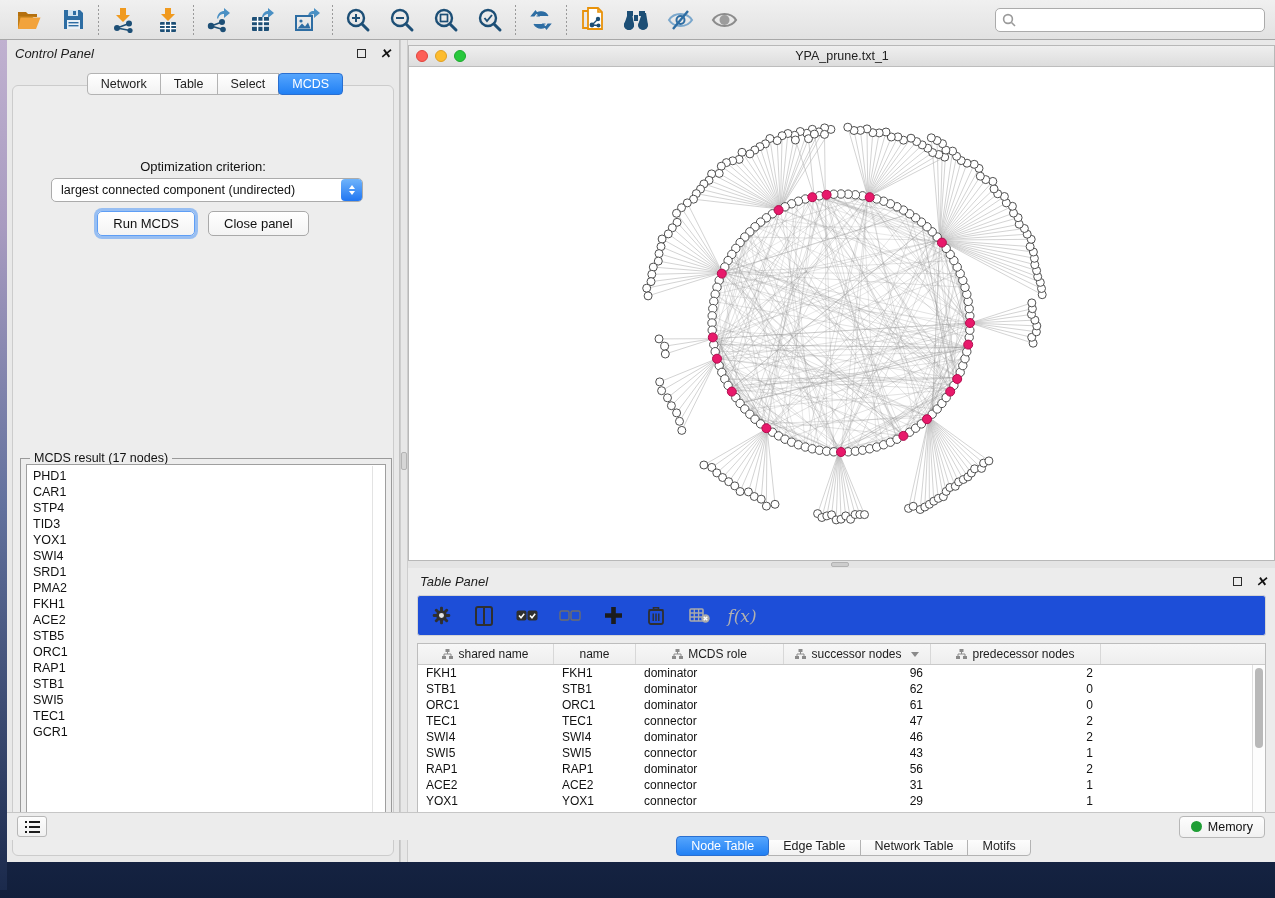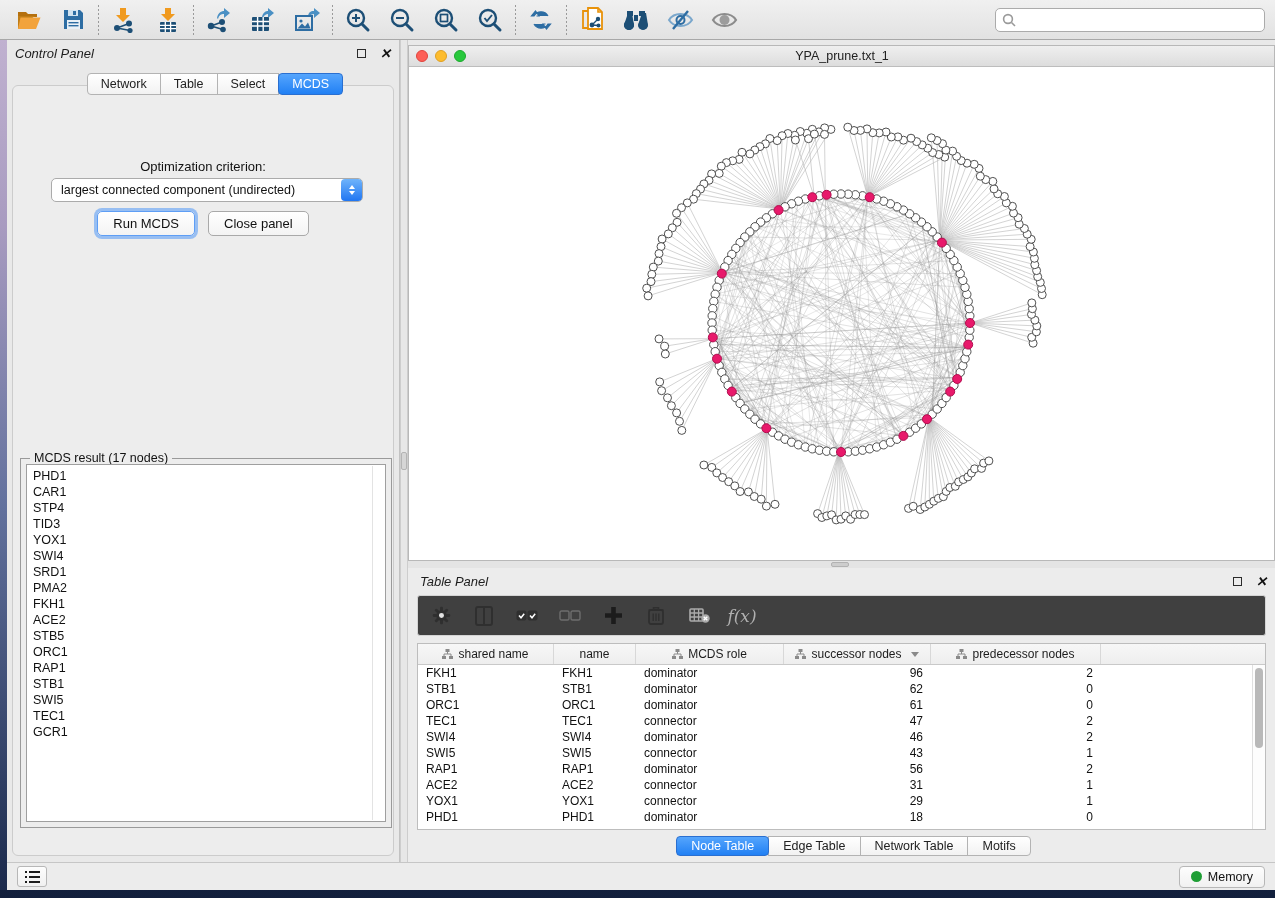--- a/index.html
+++ b/index.html
@@ -61,39 +61,39 @@
   .tl.yel { background:#fdbc2e; border:1px solid #dfa023; }
   .tl.grn { background:#28c83c; border:1px solid #1ba92e; }
   .net-title { flex:1; text-align:center; font-size:12.5px; color:#222; transform:translateX(-28px); }
   .net-canvas { position:absolute; left:0; top:21px; right:0; bottom:0; background:#ffffff; cursor:default; }
 
   .h-divider { position:absolute; left:0; top:521px; width:867px; height:7px; background:#e4e4e4; }
   .h-grip { position:absolute; left:423px; top:1px; width:18px; height:5px; background:#cdcdcd; border:1px solid #b2b2b2; border-radius:2px; }
 
   
   .table-panel { position:absolute; left:0; top:528px; width:867px; height:294px; background:#ececec; }
-  .tp-toolbar { position:absolute; left:9px; right:9px; top:27px; height:41px; background:#404040; border:1px solid #d4d4d4; border-radius:3px; display:flex; align-items:center; padding:0 10px; gap:17px; }
+  .tp-toolbar { position:absolute; left:9px; right:9px; top:27px; height:41px; background:#1d4ed8; border:1px solid #d4d4d4; border-radius:3px; display:flex; align-items:center; padding:0 10px; gap:17px; }
   .tp-icon { display:flex; align-items:center; justify-content:center; width:26px; height:28px; background:transparent; border:none; cursor:pointer; }
   .fx { font-family:"DejaVu Serif", serif; font-style:italic; font-size:17px; color:#b0b0b0; }
   .tbl { position:absolute; left:9px; right:9px; top:75px; bottom:32px; background:#fff; border:1px solid #bdbdbd; }
   .tbl-header { display:grid; grid-template-columns:136px 82px 148px 147px 170px 1fr; height:21px; background:linear-gradient(180deg,#f7f7f7,#eeeeee); border-bottom:1px solid #c9c9c9; }
   .th { display:flex; align-items:center; justify-content:center; gap:5px; font-size:12px; color:#1c1c1c; border-right:1px solid #d8d8d8; position:relative; cursor:pointer; }
   .th:last-child { border-right:none; }
   .chev-down { width:0; height:0; border-left:4px solid transparent; border-right:4px solid transparent; border-top:5px solid #8a8a8a; margin-left:4px; }
   .tbl-body { position:absolute; top:21px; left:0; right:13px; bottom:0; overflow:hidden; }
   .tr { display:grid; grid-template-columns:136px 82px 148px 147px 170px 1fr; height:16px; }
   .td { font-size:12px; color:#111; line-height:16px; padding:0 8px; white-space:nowrap; }
   .td.num { text-align:right; }
   .vscroll { position:absolute; top:21px; right:0; bottom:0; width:13px; background:#fdfdfd; border-left:1px solid #e0e0e0; }
   .vthumb { position:absolute; top:3px; left:2px; width:8px; height:80px; background:#b9b9b9; border-radius:4px; }
   .tp-tabs { position:absolute; left:0; right:0; bottom:6px; display:flex; justify-content:center; }
   .tp-tabs .seg-tab { padding:2px 14px; font-size:12.5px; }
 
   
-  .statusbar { position:absolute; left:7px; top:862px; width:1268px; height:28px; background:#ececec; border-top:1px solid #c6c6c6; display:flex; align-items:center; padding:0 10px; }
+  .statusbar { position:absolute; left:7px; top:812px; width:1268px; height:28px; background:#ececec; border-top:1px solid #c6c6c6; display:flex; align-items:center; padding:0 10px; }
   .sb-btn { width:30px; height:21px; background:linear-gradient(180deg,#fdfdfd,#f0f0f0); border:1px solid #b7b7b7; border-radius:3px; display:flex; align-items:center; justify-content:center; cursor:pointer; }
   .mem-btn { margin-left:auto; display:flex; align-items:center; gap:6px; font-size:12.5px; color:#111; background:linear-gradient(180deg,#fdfdfd,#f1f1f1); border:1px solid #b7b7b7; border-radius:4px; padding:3px 11px; cursor:pointer; }
   .mem-dot { width:11px; height:11px; border-radius:50%; background:#1f9e35; display:inline-block; }
 
   svg { display:block; }
 </style>
 </head>
 <body>
 
 <div class="screen">

